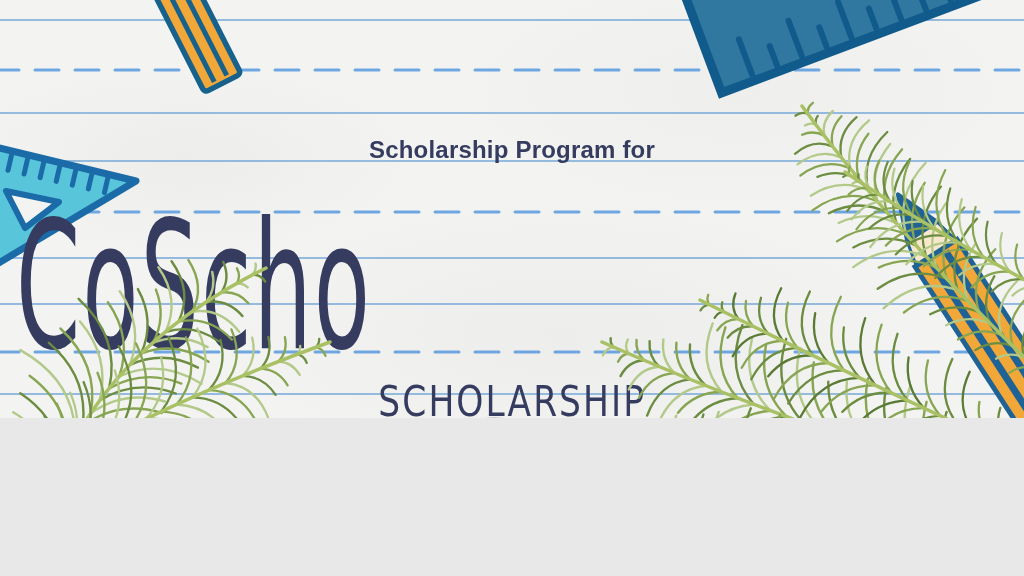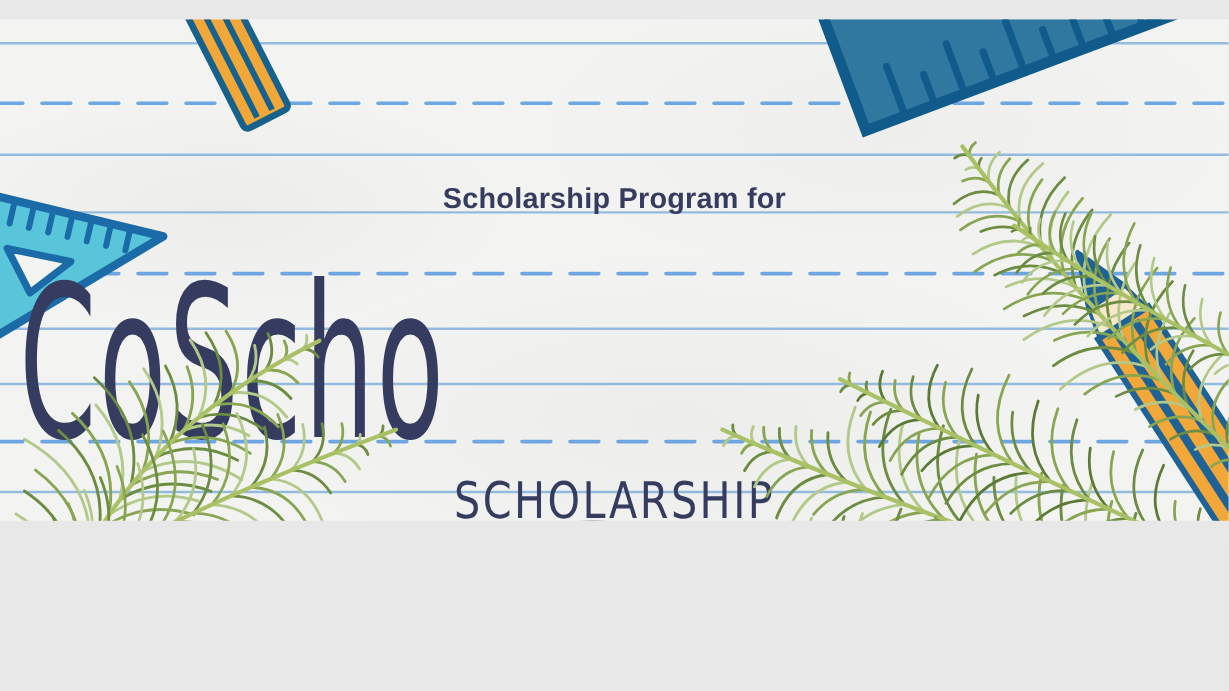--- a/index.html
+++ b/index.html
@@ -1,17 +1,17 @@
 <!DOCTYPE html>
 <html style="--paper: #f3f4f1; --line-solid: #84b1dc; --line-dashed: #5f9ee0; --ink: #363c60; --ruler-fill: #30789f; --ruler-edge: #115a8c; --set-square-fill: #58c5da; --set-square-edge: #1a6ba7; --pencil-yellow: #f2a838; --pencil-dark: #17618d; --pencil-tip: #1f6396; --pencil-wood: #f7e7cd; --palm-green: #87a553; --palm-green-light: #b3c98a; --palm-green-dark: #6b8c41; --palm-green-deep: #5a7a36; --palm-stem: #a9c164; --sketch-gray: #9e9e9e;"><head>
 <meta charset="utf-8">
 <style>
   html,body{margin:0;padding:0;background:#e8e8e8;}
   .canvas{
-    position:relative;width:1024px;height:418px;margin:16px auto;overflow:hidden;
+    position:relative;width:1024px;height:418px;margin:0 auto;overflow:hidden;
     background:var(--paper,#f3f4f1);
     background-image:
       radial-gradient(ellipse 340px 140px at 18% 38%, rgba(120,120,125,.05), transparent 70%),
       radial-gradient(ellipse 420px 180px at 72% 22%, rgba(120,120,125,.04), transparent 70%),
       radial-gradient(ellipse 500px 200px at 55% 80%, rgba(120,120,125,.05), transparent 70%);
     font-family:"Liberation Sans",sans-serif;
   }
   svg.layer{position:absolute;left:0;top:0;width:1024px;height:576px;}
   .ruler-body{fill:var(--ruler-fill);stroke:var(--ruler-edge);}
   .pencilA-body{fill:var(--pencil-yellow);stroke:var(--pencil-dark);}

